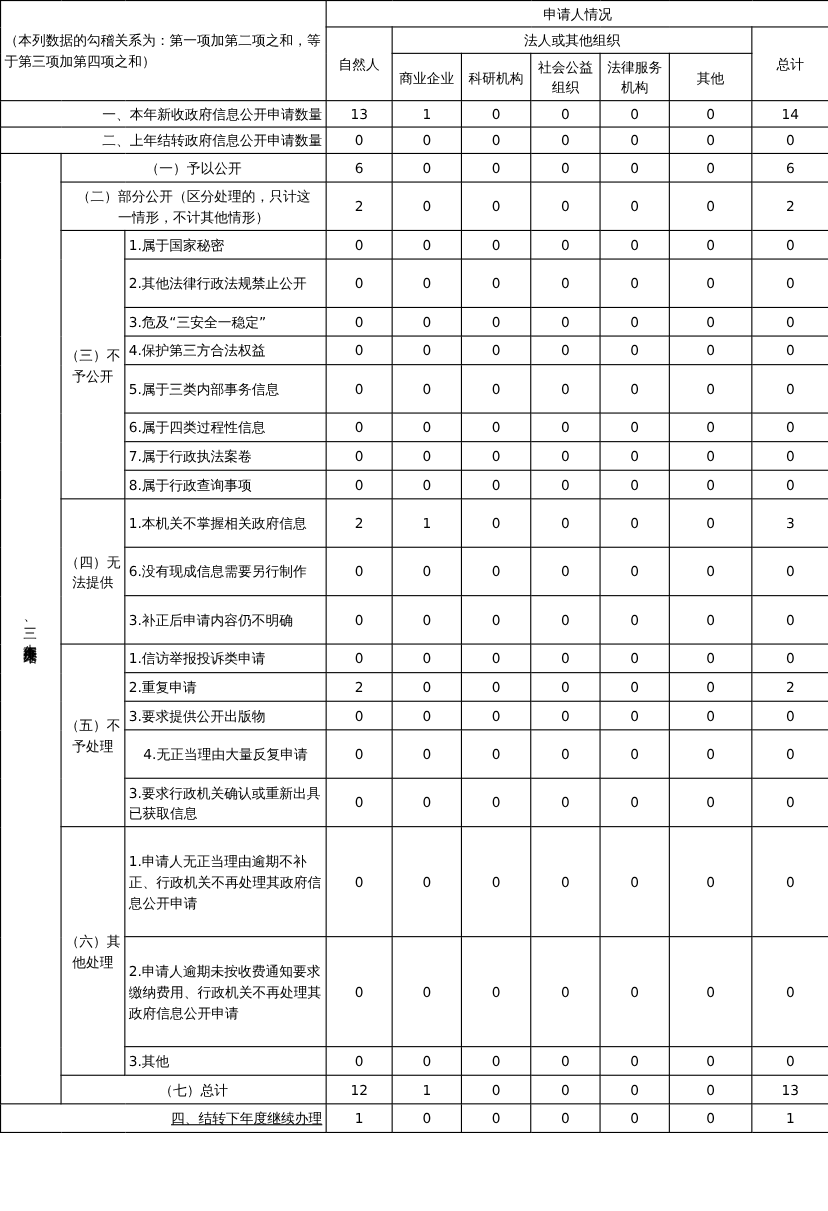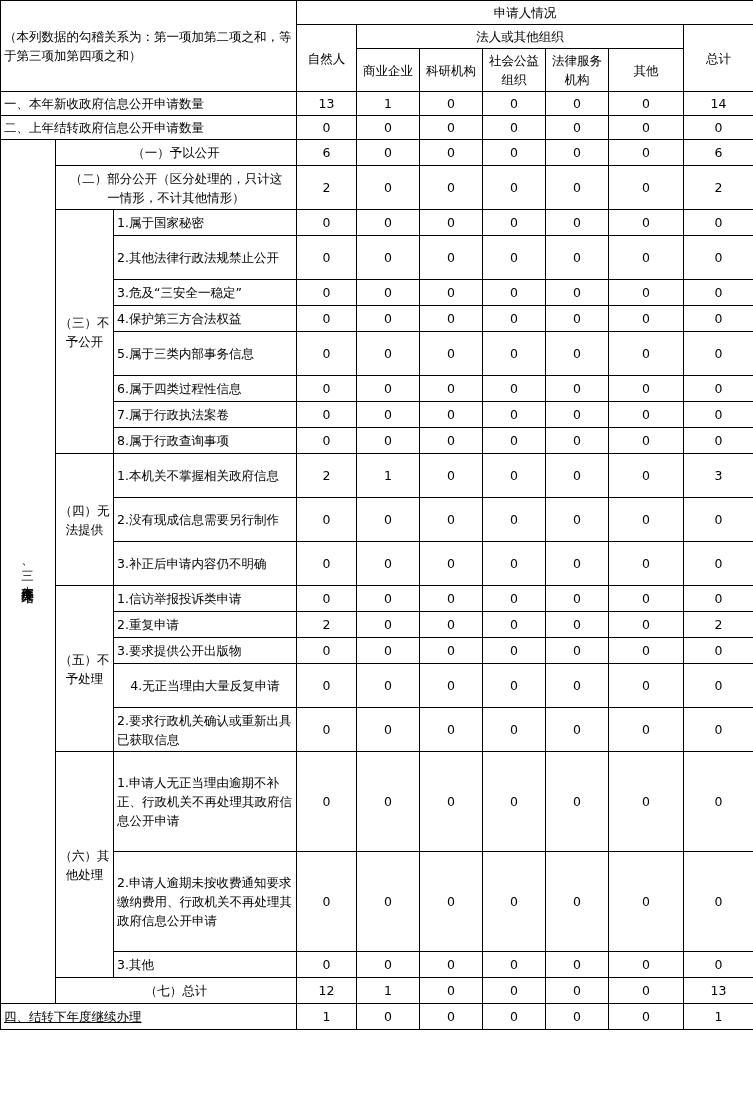--- a/index.html
+++ b/index.html
@@ -71,21 +71,21 @@
     text-align: left;
     padding-left: 6px;
     font-size: 12.5px;
     line-height: 21px;
   }
   .item-center {
     text-align: center;
     font-size: 12.5px;
   }
   .row-major {
-    text-align: left;
+    text-align: right;
     padding-left: 6px;
     font-size: 13px;
   }
 </style>
 </head>
 <body>
 
 <table class="stat-table">
   <colgroup>
     <col class="c-sec">
@@ -260,21 +260,21 @@
       <td class="num">2</td>
       <td class="num">1</td>
       <td class="num">0</td>
       <td class="num">0</td>
       <td class="num">0</td>
       <td class="num">0</td>
       <td class="num">3</td>
     </tr>
 
     <tr>
-      <td class="item-label" style="height:44px;">2.没有现成信息需要另行制作</td>
+      <td class="item-label" style="height:44px;">6.没有现成信息需要另行制作</td>
       <td class="num">0</td>
       <td class="num">0</td>
       <td class="num">0</td>
       <td class="num">0</td>
       <td class="num">0</td>
       <td class="num">0</td>
       <td class="num">0</td>
     </tr>
 
     <tr>
@@ -327,21 +327,21 @@
       <td class="num">0</td>
       <td class="num">0</td>
       <td class="num">0</td>
       <td class="num">0</td>
       <td class="num">0</td>
       <td class="num">0</td>
       <td class="num">0</td>
     </tr>
 
     <tr>
-      <td class="item-label" style="height:44px;">2.要求行政机关确认或重新出具已获取信息</td>
+      <td class="item-label" style="height:44px;">3.要求行政机关确认或重新出具已获取信息</td>
       <td class="num">0</td>
       <td class="num">0</td>
       <td class="num">0</td>
       <td class="num">0</td>
       <td class="num">0</td>
       <td class="num">0</td>
       <td class="num">0</td>
     </tr>
 
     <tr>

